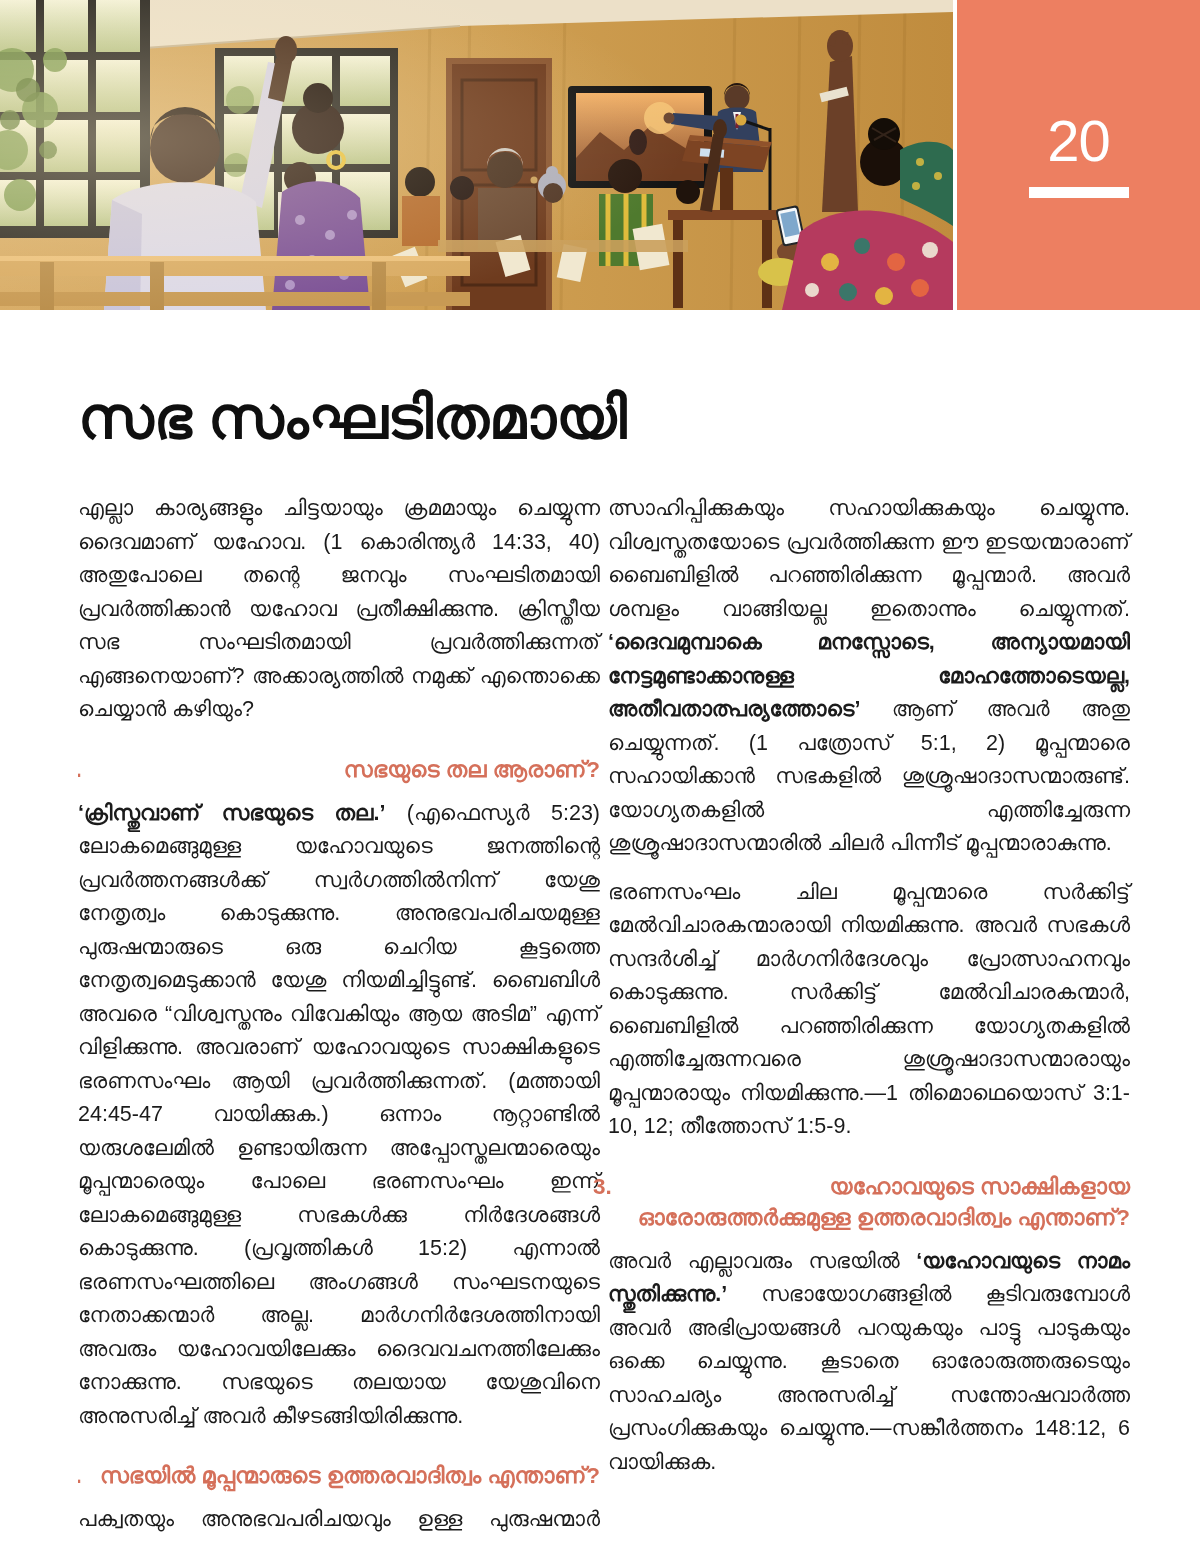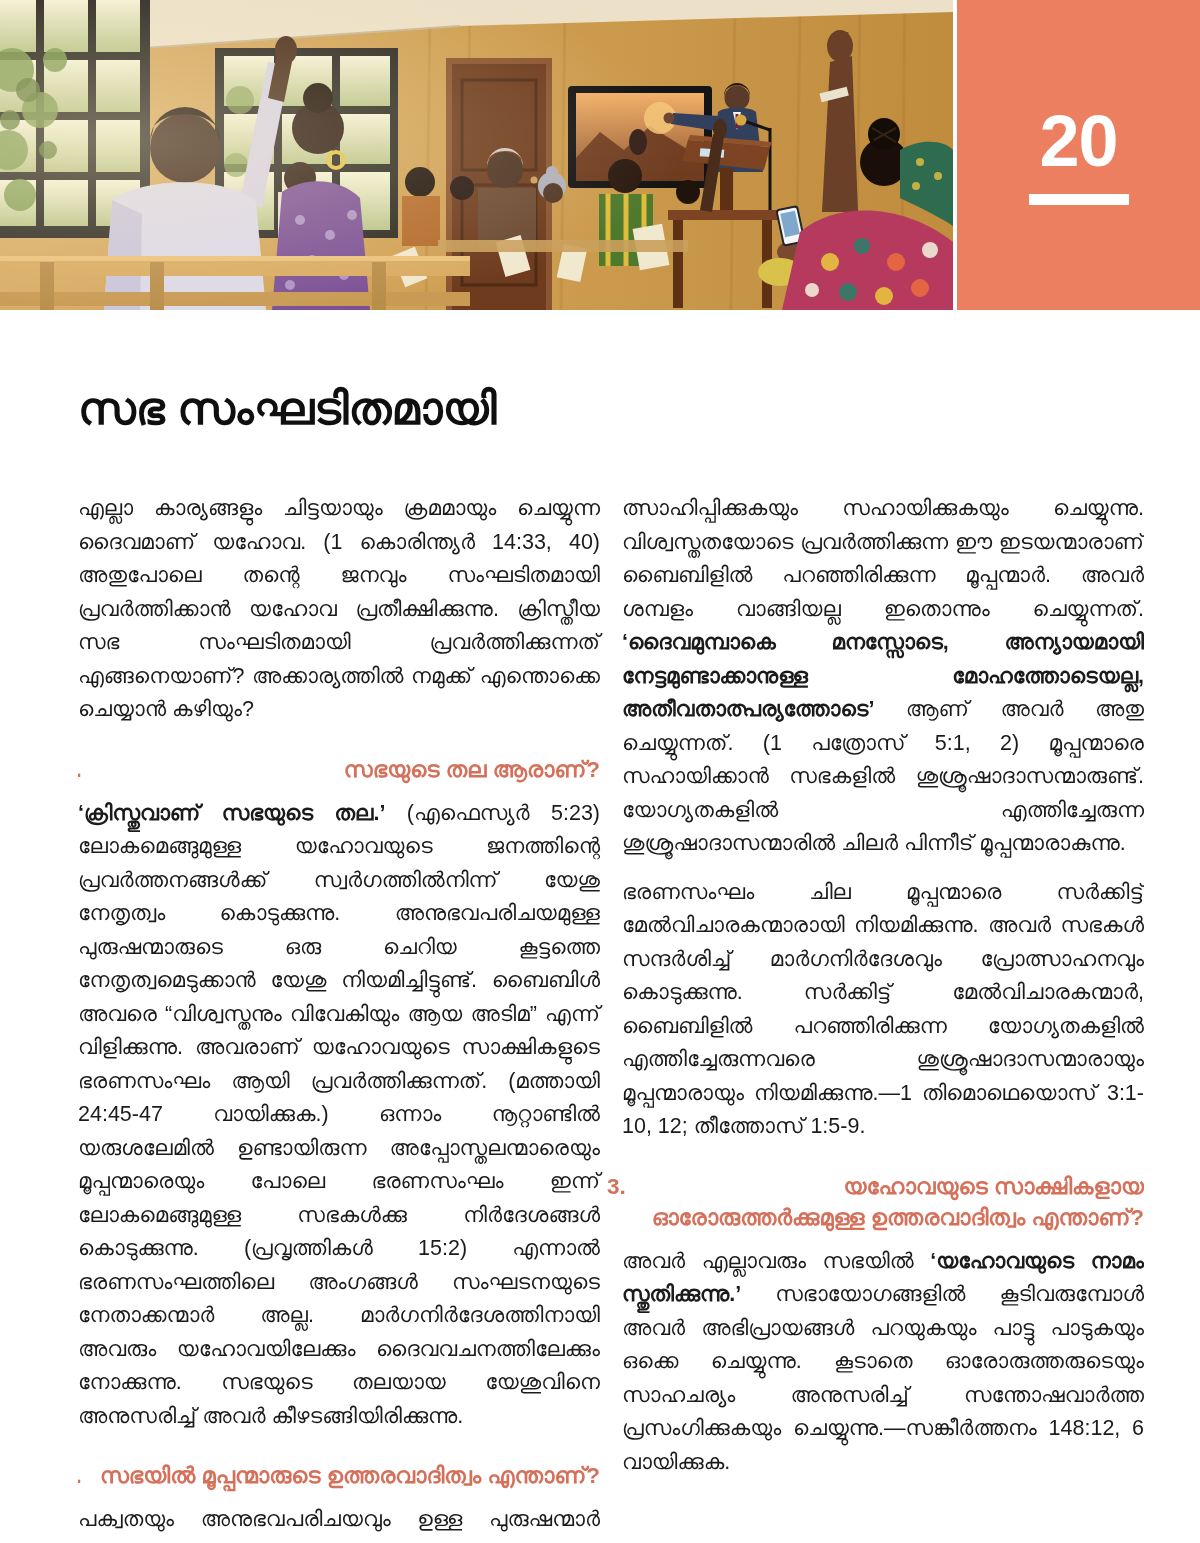--- a/index.html
+++ b/index.html
@@ -8,29 +8,29 @@
     font-family:"Liberation Sans",sans-serif;overflow:hidden;
     -webkit-font-smoothing:antialiased;
   }
   .hero{position:absolute;left:0;top:0;width:953px;height:310px;overflow:hidden;}
   .hero svg{display:block;width:953px;height:310px;}
   .badge{
     position:absolute;left:957px;top:0;width:243px;height:310px;
     background:var(--accent,#ED7F61);
     display:flex;flex-direction:column;align-items:center;justify-content:center;
   }
-  .badge-number{color:#fff;font-size:72px;font-weight:700;line-height:1;letter-spacing:-1px;}
+  .badge-number{color:#fff;font-size:58px;font-weight:400;line-height:1;letter-spacing:-1px;}
   .badge-underline{width:100px;height:11px;background:#fff;margin-top:17px;}
   .page-title{
     position:absolute;left:78px;top:352px;width:1060px;
-    font-size:45px;font-weight:700;line-height:53px;color:#0f0f0f;
+    font-size:59px;font-weight:700;line-height:53px;color:#0f0f0f;
   }
   .columns{
     position:absolute;left:78px;top:492px;width:1066px;height:1050px;
-    display:flex;gap:22px;overflow:hidden;
+    display:flex;gap:8px;overflow:hidden;
   }
   .col{width:522px;flex:none;}
   .body-p{
     margin:0 0 15px 0;font-size:21.5px;line-height:33.5px;
     text-align:justify;color:#1b1b1b;
   }
   .body-p b{font-weight:700;}
   .q{margin-top:27px;}
   .q-head{
     display:flex;margin-left:-15px;margin-bottom:12px;

